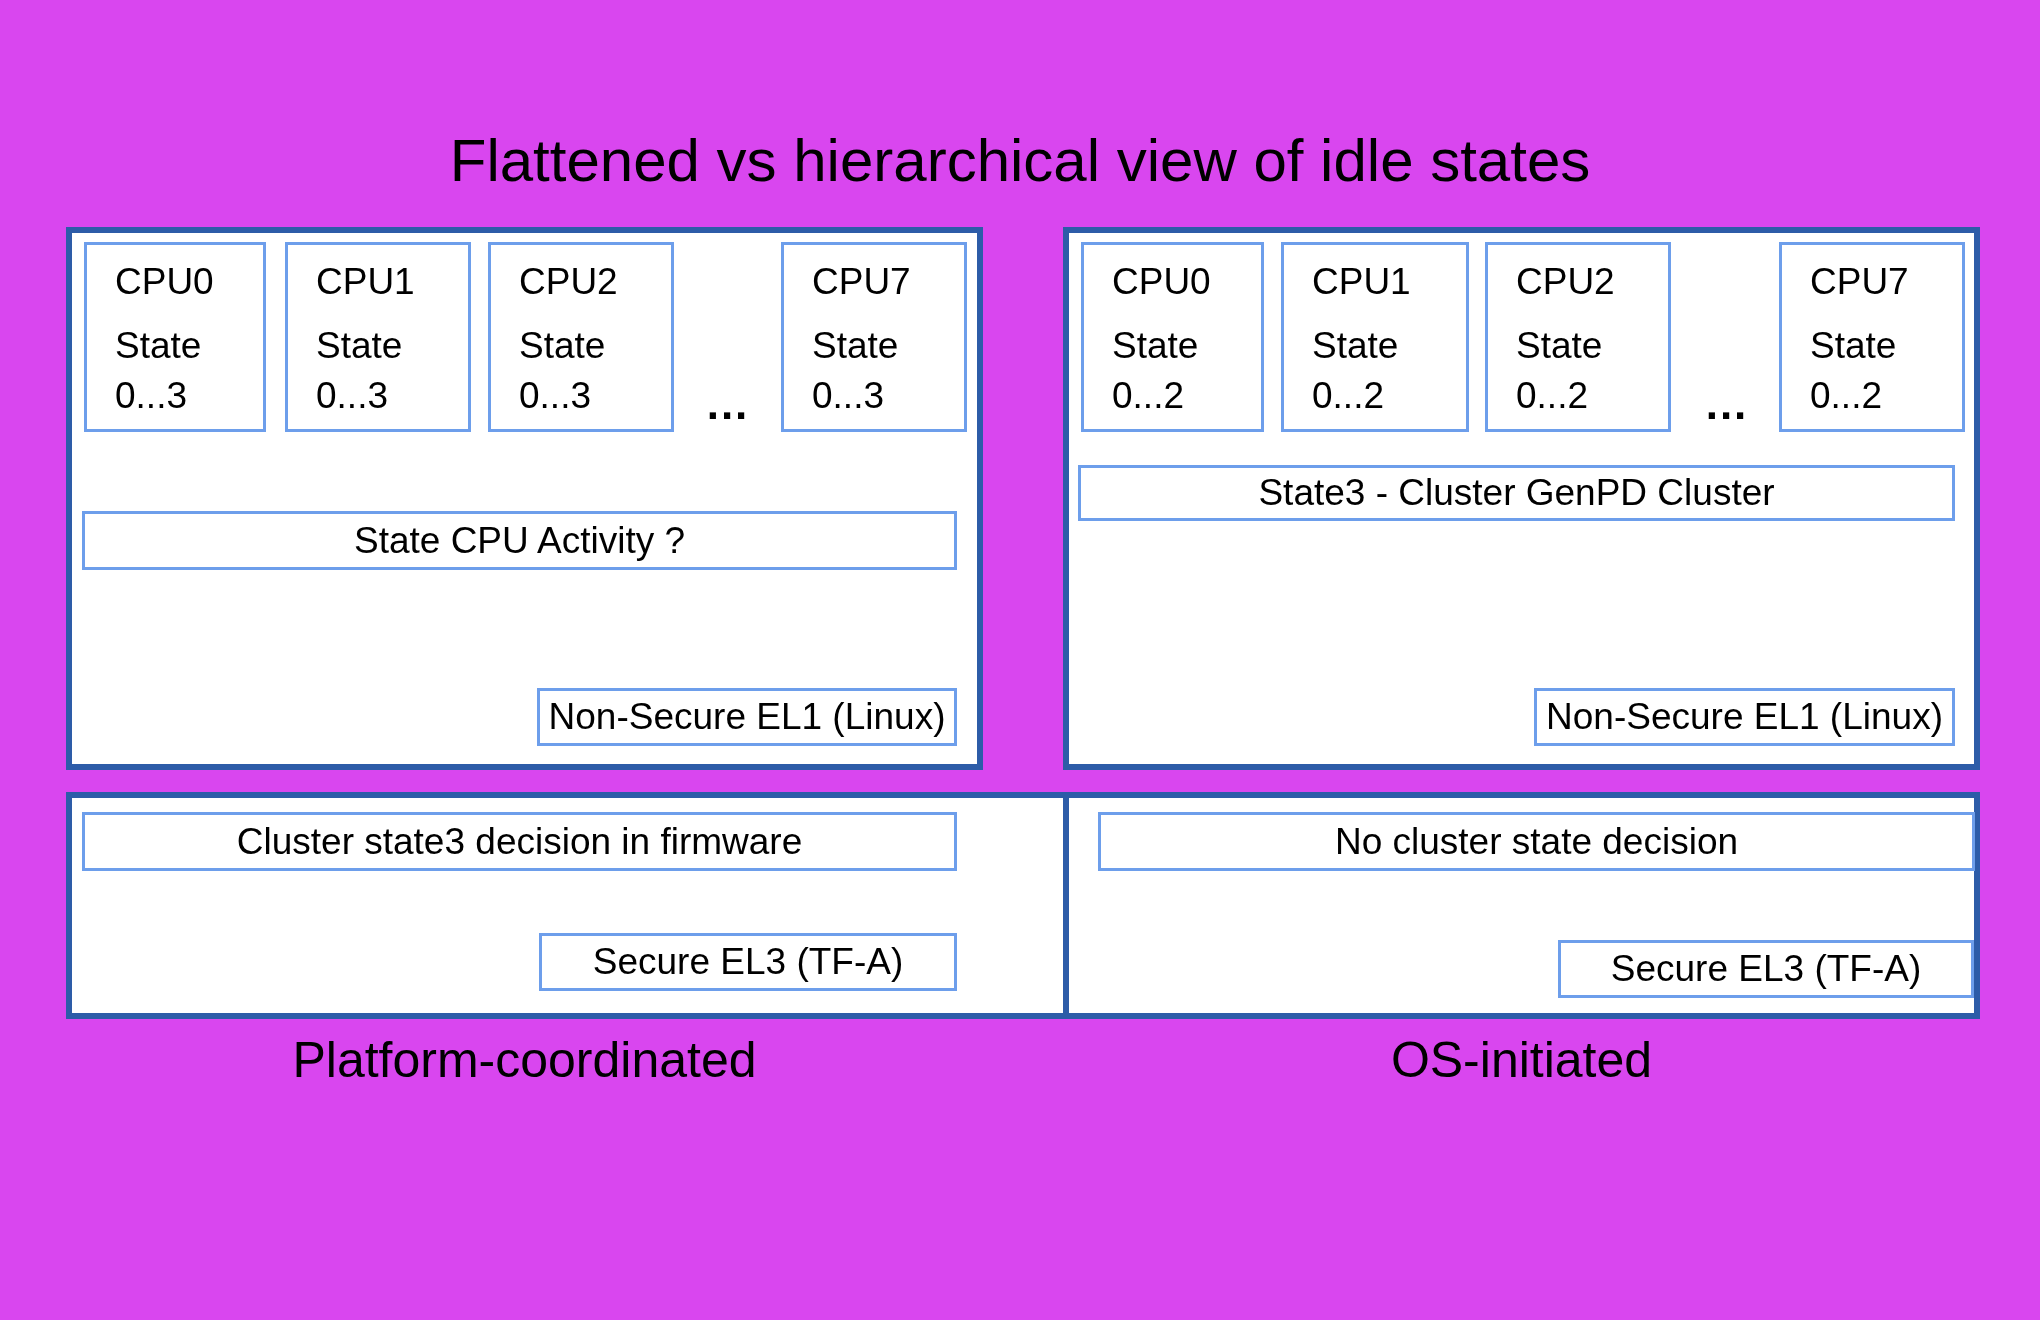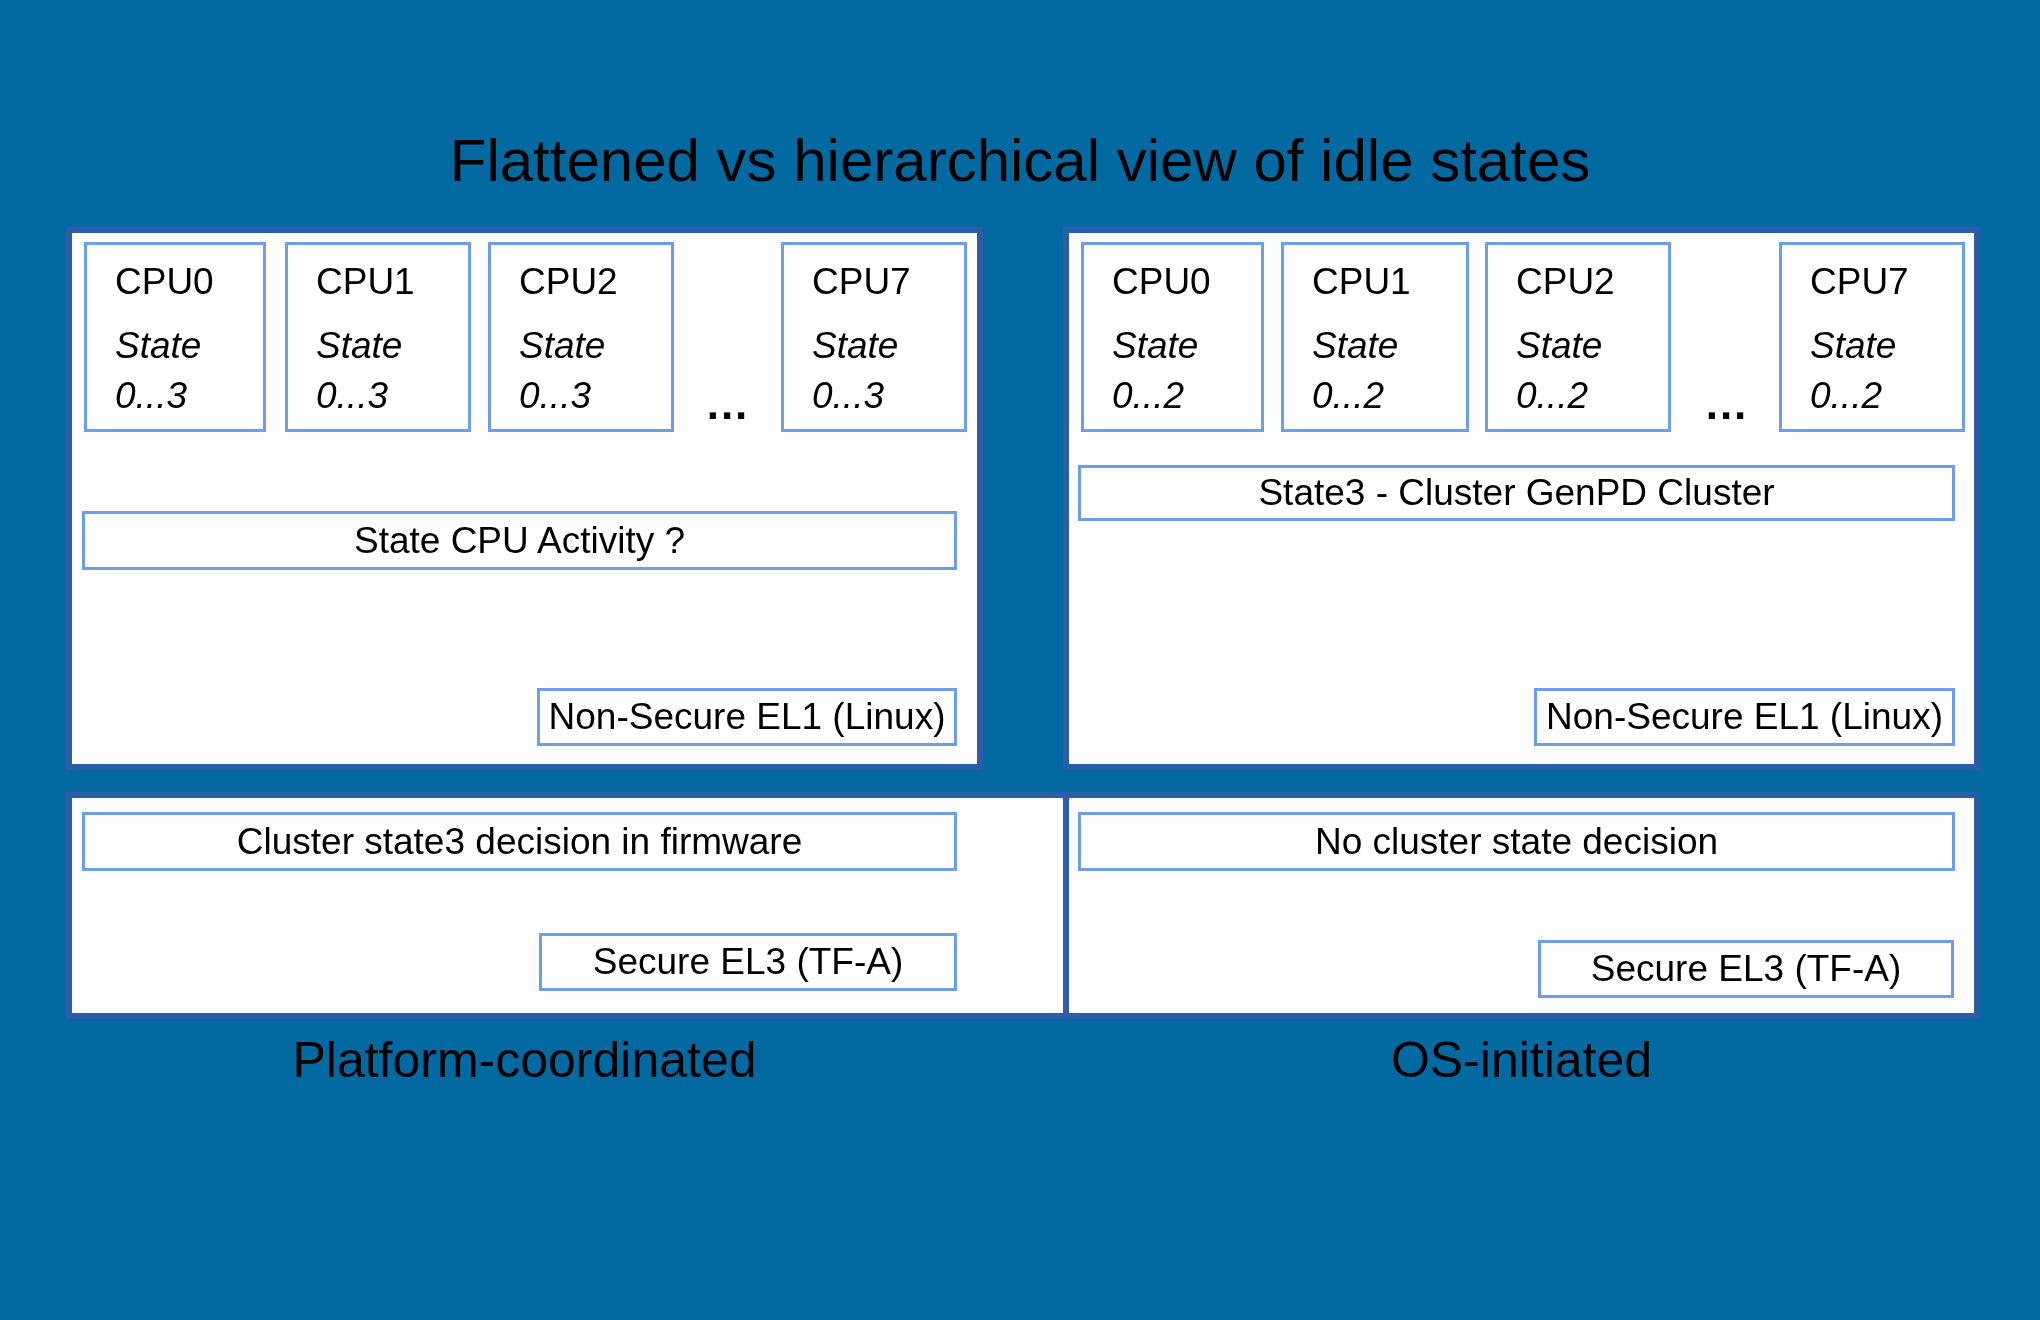--- a/index.html
+++ b/index.html
@@ -8,21 +8,21 @@
     background: #ffffff;
   }
   :root {
     --panel-border: #2d5ca8;
     --box-border: #6d9eeb;
   }
   .canvas {
     position: relative;
     width: 2040px;
     height: 1320px;
-    background: #0369a1;
+    background: #d946ef;
     font-family: "Liberation Sans", sans-serif;
     color: #000000;
     overflow: hidden;
   }
   .title {
     position: absolute;
     left: 0;
     right: 0;
     top: 126px;
     text-align: center;
@@ -49,21 +49,20 @@
     height: 190px;
     display: flex;
     flex-direction: column;
     justify-content: space-between;
     padding: 14px 6px 8px 28px;
     font-size: 37px;
     line-height: 46px;
   }
   .cpu-state div {
     line-height: 50px;
-    font-style: italic;
   }
   .dots {
     position: absolute;
     font-size: 44px;
     font-weight: 700;
     letter-spacing: 2px;
     text-align: center;
   }
   .wide-box {
     position: absolute;
@@ -197,21 +196,21 @@
       </div>
 
 
       <div class="wide-box" style="left:465px; top:455px; width:421px; height:58px;">
         <span>Non-Secure EL1 (Linux)</span>
       </div>
 
     </div>
   </div>
 
-  <div class="panel" style="left:1063px; top:792px; width:917px; height:227px;">
+  <div class="panel" style="left:1063px; top:792px; width:917px; height:227px;padding-left:20px;">
     <div class="panel-inner">
 
       <div class="wide-box" style="left:9px; top:14px; width:877px; height:59px;">
         <span>No cluster state decision</span>
       </div>
 
       <div class="wide-box" style="left:469px; top:142px; width:416px; height:58px;">
         <span>Secure EL3 (TF-A)</span>
       </div>
 

